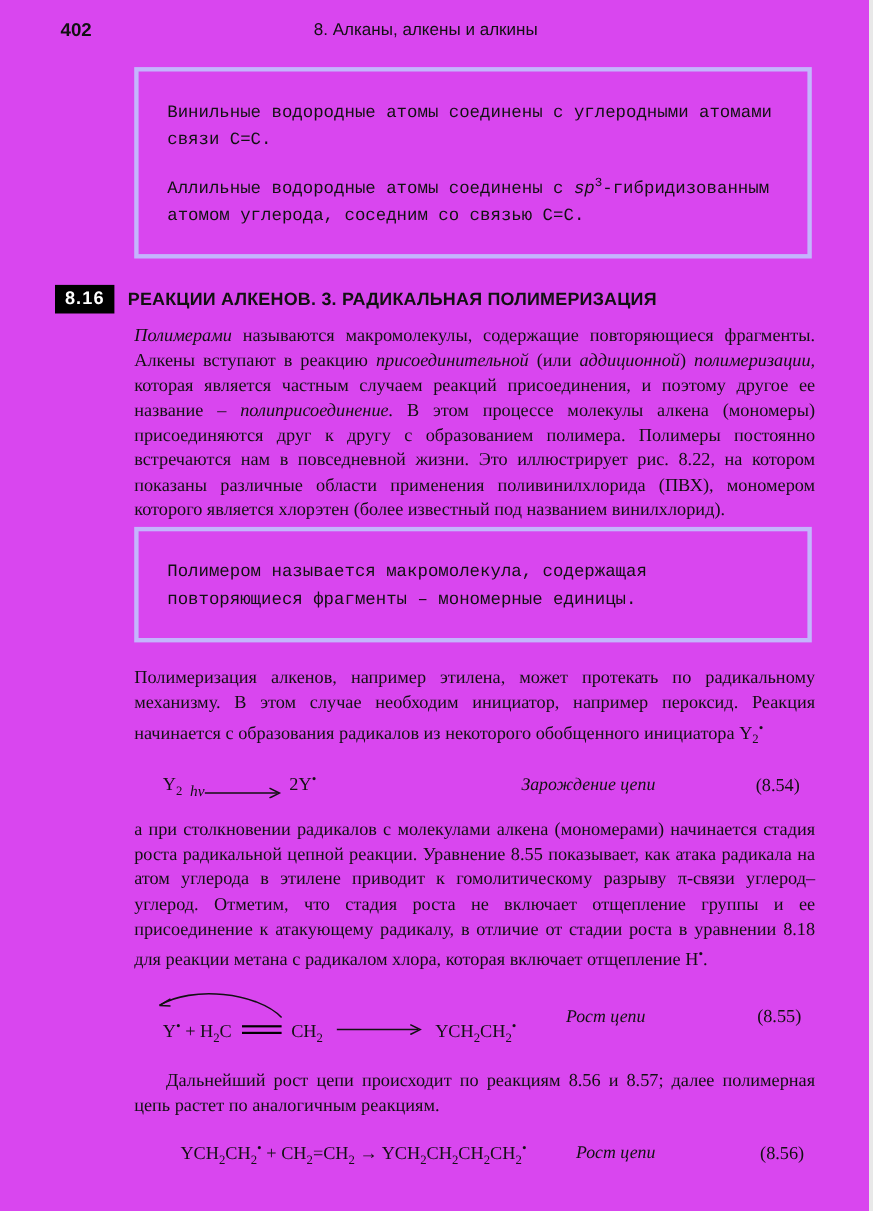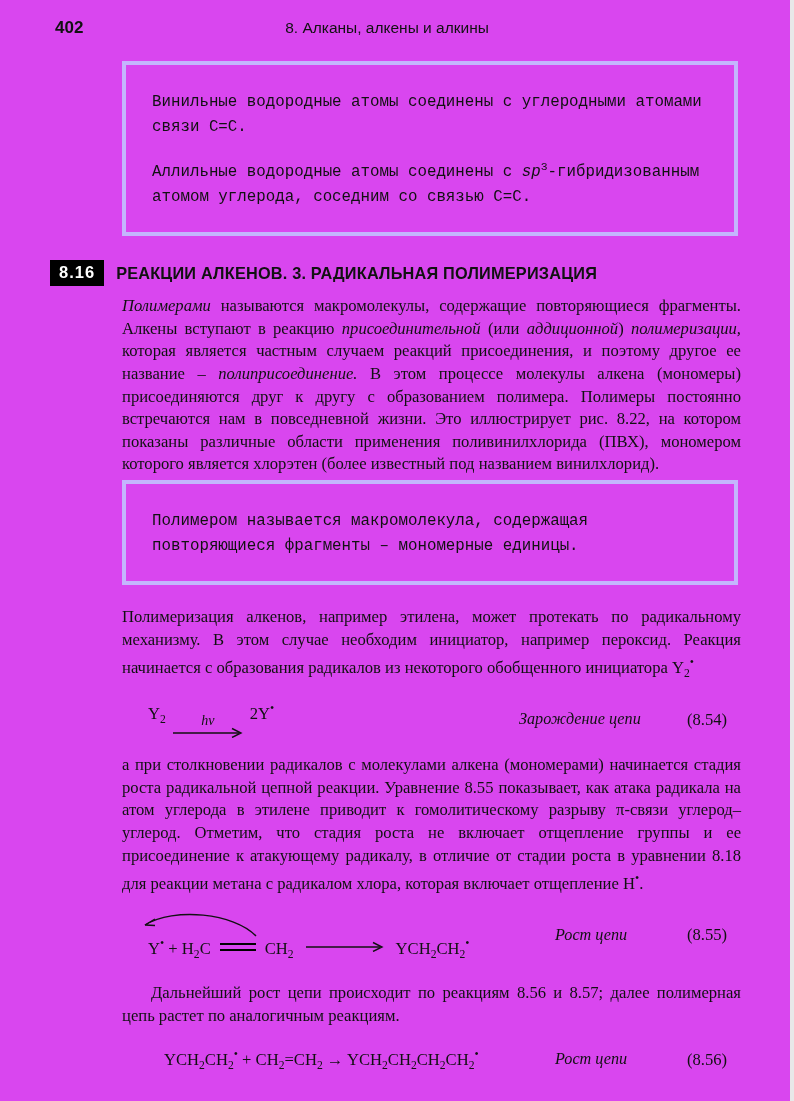--- a/index.html
+++ b/index.html
@@ -64,35 +64,36 @@
   }
   .para.intro{margin-top:9px;}
   .para.after-box{margin-top:21px;}
   .para.after-eq{margin-top:12px;}
   .para.indent{text-indent:29px;margin-top:21px;}
   
   .equation{
     margin-left:122px;width:619px;
     display:flex;align-items:center;
     font-size:16.6px;
+    gap:45px;
   }
   .eq-formula{flex:1;white-space:nowrap;}
   .eq-stage{width:168px;font-style:italic;font-size:16.2px;}
   .eq-stage.narrow{width:132px;}
   .eq-number{width:54px;}
   .eq-initiation{margin-top:16px;margin-bottom:16px;}
   .eq-growth1{margin-top:14px;margin-bottom:6px;}
   .eq-growth2{margin-top:20px;}
   .eq-indent{display:inline-block;width:26px;}
   .eq-indent.wide{width:42px;}
   sub{font-size:70%;}
   sup{font-size:72%;}
   
   .labeled-arrow{
-    display:inline-flex;flex-direction:column;align-items:center;
+    display:inline-flex;flex-direction:row;align-items:center;
     vertical-align:-6px;margin:0 7px;
   }
   .arrow-label{font-style:italic;font-size:14px;line-height:13px;}
   
   .double-bond{
     display:inline-block;width:36px;height:8px;
     border-top:2.2px solid #000;border-bottom:2.2px solid #000;
     box-sizing:border-box;
     margin:0 9px;vertical-align:3px;
   }

